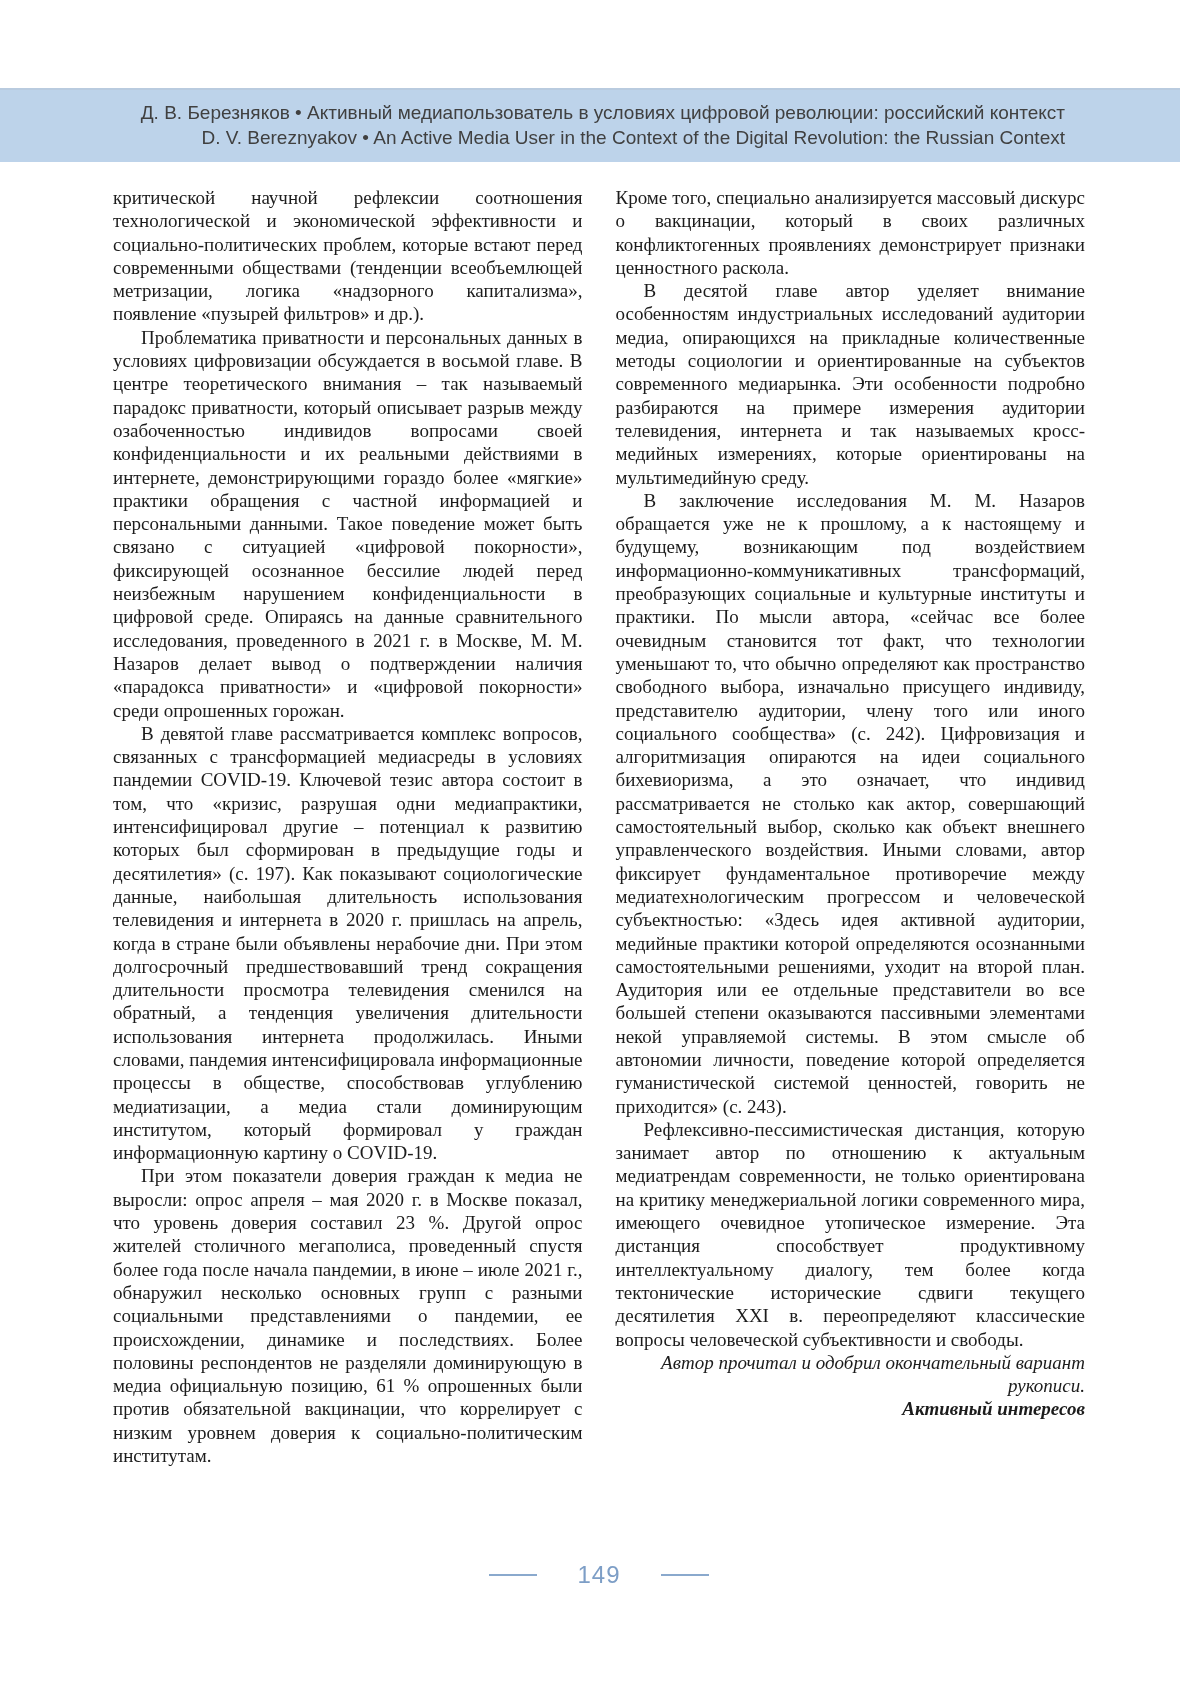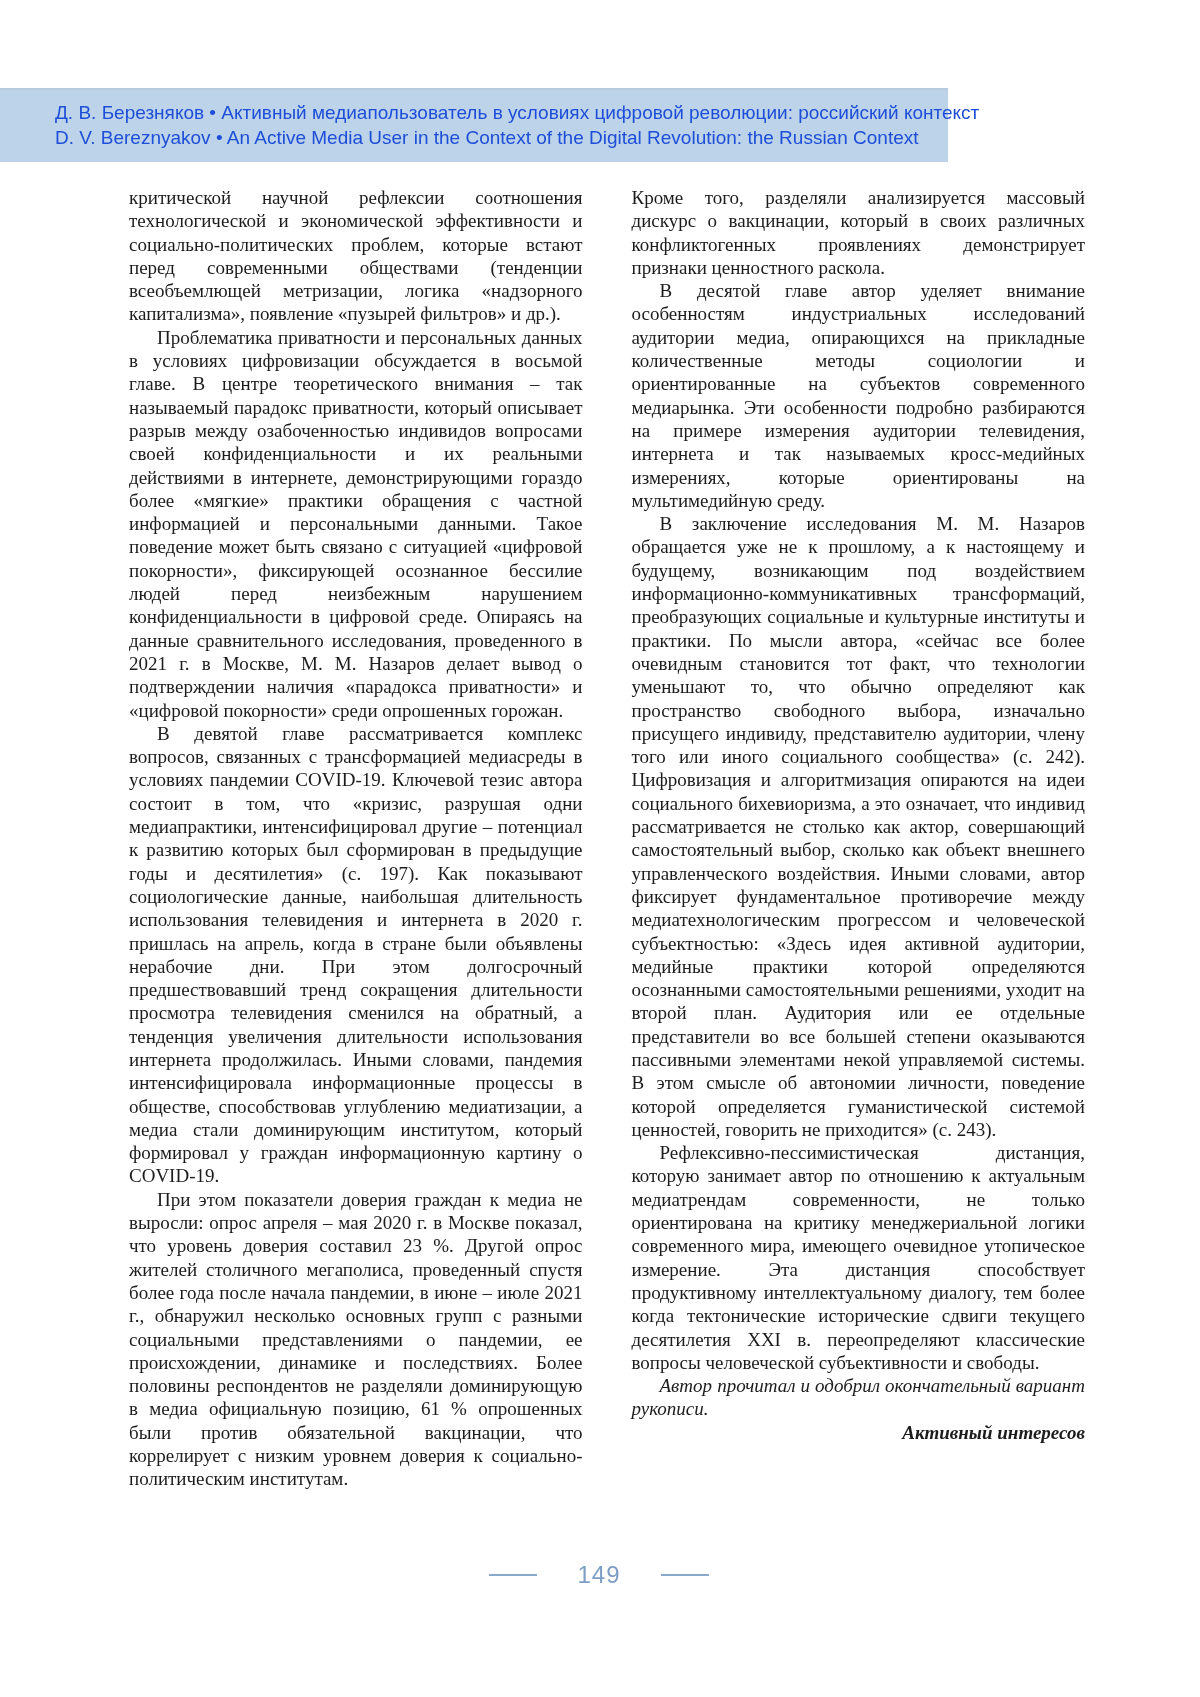--- a/index.html
+++ b/index.html
@@ -5,44 +5,44 @@
   html, body { margin:0; padding:0; }
   body {
     width:1200px; height:1697px;
     background:#ffffff;
     font-family:"Liberation Serif", serif;
     color:#1c1c1c;
     position:relative;
     overflow:hidden;
   }
   .band {
-    position:absolute; top:88px; left:0; width:948px; height:74px;
+    position:absolute; top:88px; left:0; width:1180px; height:74px;
     background:#bdd3ea;
     border-top:2px solid #b9cbdf;
     box-sizing:border-box;
-    padding:10px 115px 0 55px;
+    padding:10px 115px 0 117px;
     font-family:"Liberation Sans", sans-serif;
-    color:#1d4ed8;
+    color:#404040;
     text-align:right;
   }
   .band .line { font-size:19px; line-height:25px; white-space:nowrap; }
   .content {
     position:absolute; top:186px; left:113px; width:972px;
     display:flex; gap:33px;
   }
   .col {
     width:470px;
     text-align:justify;
-    font-size:19px; line-height:23.3px;margin-left:16px;
+    font-size:19px; line-height:23.3px;
   }
   .col p { margin:0; text-indent:28px; }
   .col p.cont { text-indent:0; }
   .closing {
     margin-top:25px;
-    text-indent:0;
+    text-align:right; text-indent:0;
     font-style:italic;
   }
   .conflict-head {
     margin-top:27px;
     text-align:right; text-indent:0;
     font-weight:bold; font-style:italic;
   }
   .conflict-body {
     text-align:right; text-indent:0;
     font-style:italic;
@@ -64,21 +64,21 @@
 </div>
 
 <div class="content">
   <div class="col">
     <p class="cont">критической научной рефлексии соотношения технологической и экономической эффективности и социально-политических проблем, которые встают перед современными обществами (тенденции всеобъемлющей метризации, логика «надзорного капитализма», появление «пузырей фильтров» и др.).</p>
     <p>Проблематика приватности и персональных данных в условиях цифровизации обсуждается в восьмой главе. В центре теоретического внимания – так называемый парадокс приватности, который описывает разрыв между озабоченностью индивидов вопросами своей конфиденциальности и их реальными действиями в интернете, демонстрирующими гораздо более «мягкие» практики обращения с частной информацией и персональными данными. Такое поведение может быть связано с ситуацией «цифровой покорности», фиксирующей осознанное бессилие людей перед неизбежным нарушением конфиденциальности в цифровой среде. Опираясь на данные сравнительного исследования, проведенного в 2021 г. в Москве, М. М. Назаров делает вывод о подтверждении наличия «парадокса приватности» и «цифровой покорности» среди опрошенных горожан.</p>
     <p>В девятой главе рассматривается комплекс вопросов, связанных с трансформацией медиасреды в условиях пандемии COVID-19. Ключевой тезис автора состоит в том, что «кризис, разрушая одни медиапрактики, интенсифицировал другие – потенциал к развитию которых был сформирован в предыдущие годы и десятилетия» (с. 197). Как показывают социологические данные, наибольшая длительность использования телевидения и интернета в 2020 г. пришлась на апрель, когда в стране были объявлены нерабочие дни. При этом долгосрочный предшествовавший тренд сокращения длительности просмотра телевидения сменился на обратный, а тенденция увеличения длительности использования интернета продолжилась. Иными словами, пандемия интенсифицировала информационные процессы в обществе, способствовав углублению медиатизации, а медиа стали доминирующим институтом, который формировал у граждан информационную картину о COVID-19.</p>
     <p>При этом показатели доверия граждан к медиа не выросли: опрос апреля – мая 2020 г. в Москве показал, что уровень доверия составил 23 %. Другой опрос жителей столичного мегаполиса, проведенный спустя более года после начала пандемии, в июне – июле 2021 г., обнаружил несколько основных групп с разными социальными представлениями о пандемии, ее происхождении, динамике и последствиях. Более половины респондентов не разделяли доминирующую в медиа официальную позицию, 61 % опрошенных были против обязательной вакцинации, что коррелирует с низким уровнем доверия к социально-политическим институтам.</p>
   </div>
   <div class="col">
-    <p class="cont">Кроме того, разделяли анализируется массовый дискурс о вакцинации, который в своих различных конфликтогенных проявлениях демонстрирует признаки ценностного раскола.</p>
+    <p class="cont">Кроме того, специально анализируется массовый дискурс о вакцинации, который в своих различных конфликтогенных проявлениях демонстрирует признаки ценностного раскола.</p>
     <p>В десятой главе автор уделяет внимание особенностям индустриальных исследований аудитории медиа, опирающихся на прикладные количественные методы социологии и ориентированные на субъектов современного медиарынка. Эти особенности подробно разбираются на примере измерения аудитории телевидения, интернета и так называемых кросс-медийных измерениях, которые ориентированы на мультимедийную среду.</p>
     <p>В заключение исследования М. М. Назаров обращается уже не к прошлому, а к настоящему и будущему, возникающим под воздействием информационно-коммуникативных трансформаций, преобразующих социальные и культурные институты и практики. По мысли автора, «сейчас все более очевидным становится тот факт, что технологии уменьшают то, что обычно определяют как пространство свободного выбора, изначально присущего индивиду, представителю аудитории, члену того или иного социального сообщества» (с. 242). Цифровизация и алгоритмизация опираются на идеи социального бихевиоризма, а это означает, что индивид рассматривается не столько как актор, совершающий самостоятельный выбор, сколько как объект внешнего управленческого воздействия. Иными словами, автор фиксирует фундаментальное противоречие между медиатехнологическим прогрессом и человеческой субъектностью: «Здесь идея активной аудитории, медийные практики которой определяются осознанными самостоятельными решениями, уходит на второй план. Аудитория или ее отдельные представители во все большей степени оказываются пассивными элементами некой управляемой системы. В этом смысле об автономии личности, поведение которой определяется гуманистической системой ценностей, говорить не приходится» (с. 243).</p>
     <p>Рефлексивно-пессимистическая дистанция, которую занимает автор по отношению к актуальным медиатрендам современности, не только ориентирована на критику менеджериальной логики современного мира, имеющего очевидное утопическое измерение. Эта дистанция способствует продуктивному интеллектуальному диалогу, тем более когда тектонические исторические сдвиги текущего десятилетия XXI в. переопределяют классические вопросы человеческой субъективности и свободы.</p>
     <p class="closing">Автор прочитал и одобрил окончательный вариант рукописи.</p>
     <p class="conflict-head">Активный интересов</p>
   </div>
 </div>
 
 <div class="footer">
   <div class="dash"></div>

